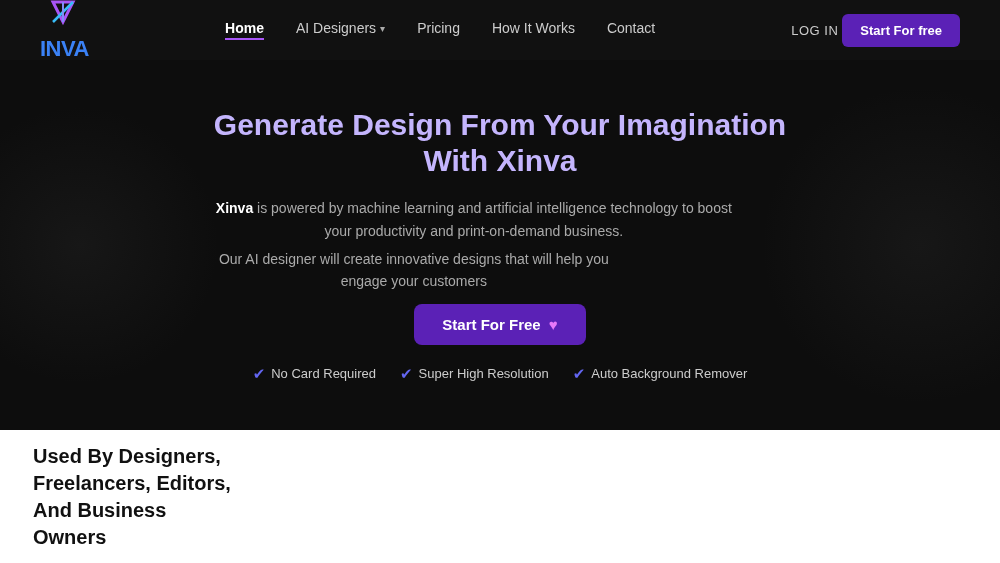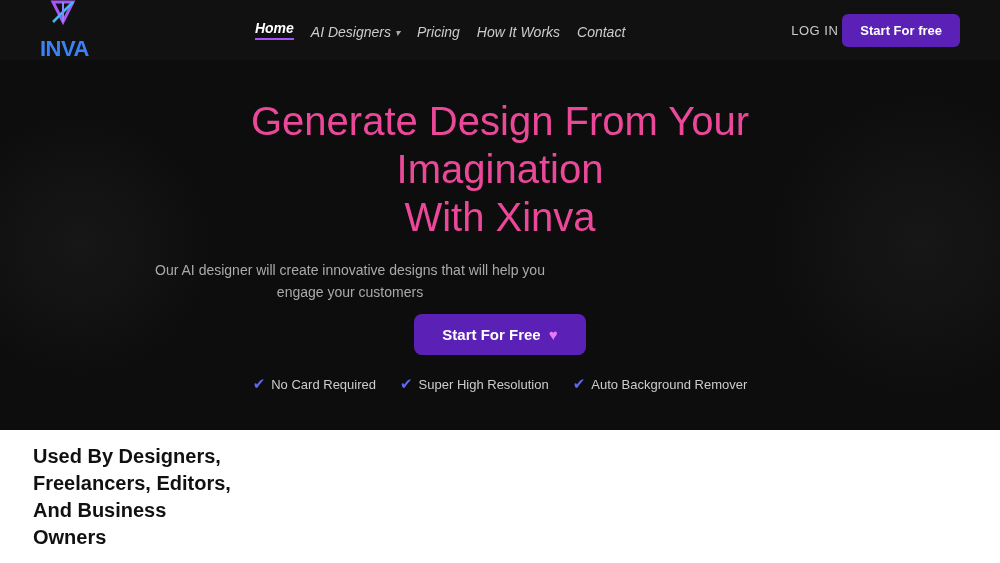--- a/index.html
+++ b/index.html
@@ -10,21 +10,21 @@
       display: flex; align-items: center; justify-content: space-between;
       padding: 0 40px; height: 60px; background: #111; position: relative; z-index: 10;
     }
     .logo {
       display: flex; align-items: center; gap: 4px;
       font-size: 22px; font-weight: 800; color: #3b82f6; letter-spacing: -0.5px; flex-direction: column;
     }
     .logo-icon {
       font-size: 24px;
     }
-    .nav-links { display: flex; align-items: flex-end; gap: 17px; font-style: italic; }
+    .nav-links { display: flex; align-items: flex-start; gap: 32px; }
     .nav-link {
       color: #ccc; font-size: 14px; text-decoration: none; cursor: pointer;
       display: flex; align-items: center; gap: 4px;
     }
     .nav-link.active { color: #fff; font-weight: 600; }
     .nav-link-underline {
       position: absolute; bottom: 0; left: 0; width: 100%;
       height: 2px; background: #a855f7;
     }
     .nav-link-wrapper { position: relative; padding-bottom: 4px; }
@@ -54,21 +54,21 @@
     .circle-left {
       width: 280px; height: 280px; left: -60px; top: 50%; transform: translateY(-50%);
       background: radial-gradient(circle, rgba(80,80,80,0.15), transparent 70%);
     }
     .circle-right {
       width: 320px; height: 320px; right: -80px; top: 50%; transform: translateY(-50%);
       background: radial-gradient(circle, rgba(80,80,80,0.15), transparent 70%);
     }
     .hero-content { position: relative; z-index: 2; }
     .hero-title {
-      font-size: 40px; font-weight: 400; line-height: 1.2; color: #ec4899;
+      font-size: 30px; font-weight: 700; line-height: 1.2; color: #c4b5fd;
       max-width: 700px; margin-bottom: 18px;
     }
     .hero-sub {
       font-size: 14px; color: #aaa; max-width: 520px; line-height: 1.6; margin-bottom: 6px;
     }
     .hero-sub strong { color: #fff; font-weight: 700; }
     .hero-sub2 {
       font-size: 14px; color: #aaa; max-width: 400px; line-height: 1.6; margin-bottom: 11px;
     }
     .hero-cta {
@@ -163,20 +163,23 @@
 <section class="hero">
   <div class="hero-bg-circles">
     <div class="circle circle-left"></div>
     <div class="circle circle-right"></div>
   </div>
   <div class="hero-content">
     <h1 class="hero-title">
       <span>Generate Design From Your Imagination</span><br>
       <span>With Xinva</span>
     </h1>
+    <p class="hero-sub">
+      <strong>Xinva</strong><span> is powered by machine learning and artificial intelligence technology to boost your productivity and print-on-demand business.</span>
+    </p>
     <p class="hero-sub2">Our AI designer will create innovative designs that will help you engage your customers</p>
     <button class="hero-cta">
       <span>Start For Free</span>
       <span class="hero-cta-heart">♥</span>
     </button>
     <div class="hero-badges">
       <div class="badge">
         <span class="badge-check">✔</span>
         <span>No Card Required</span>
       </div>

